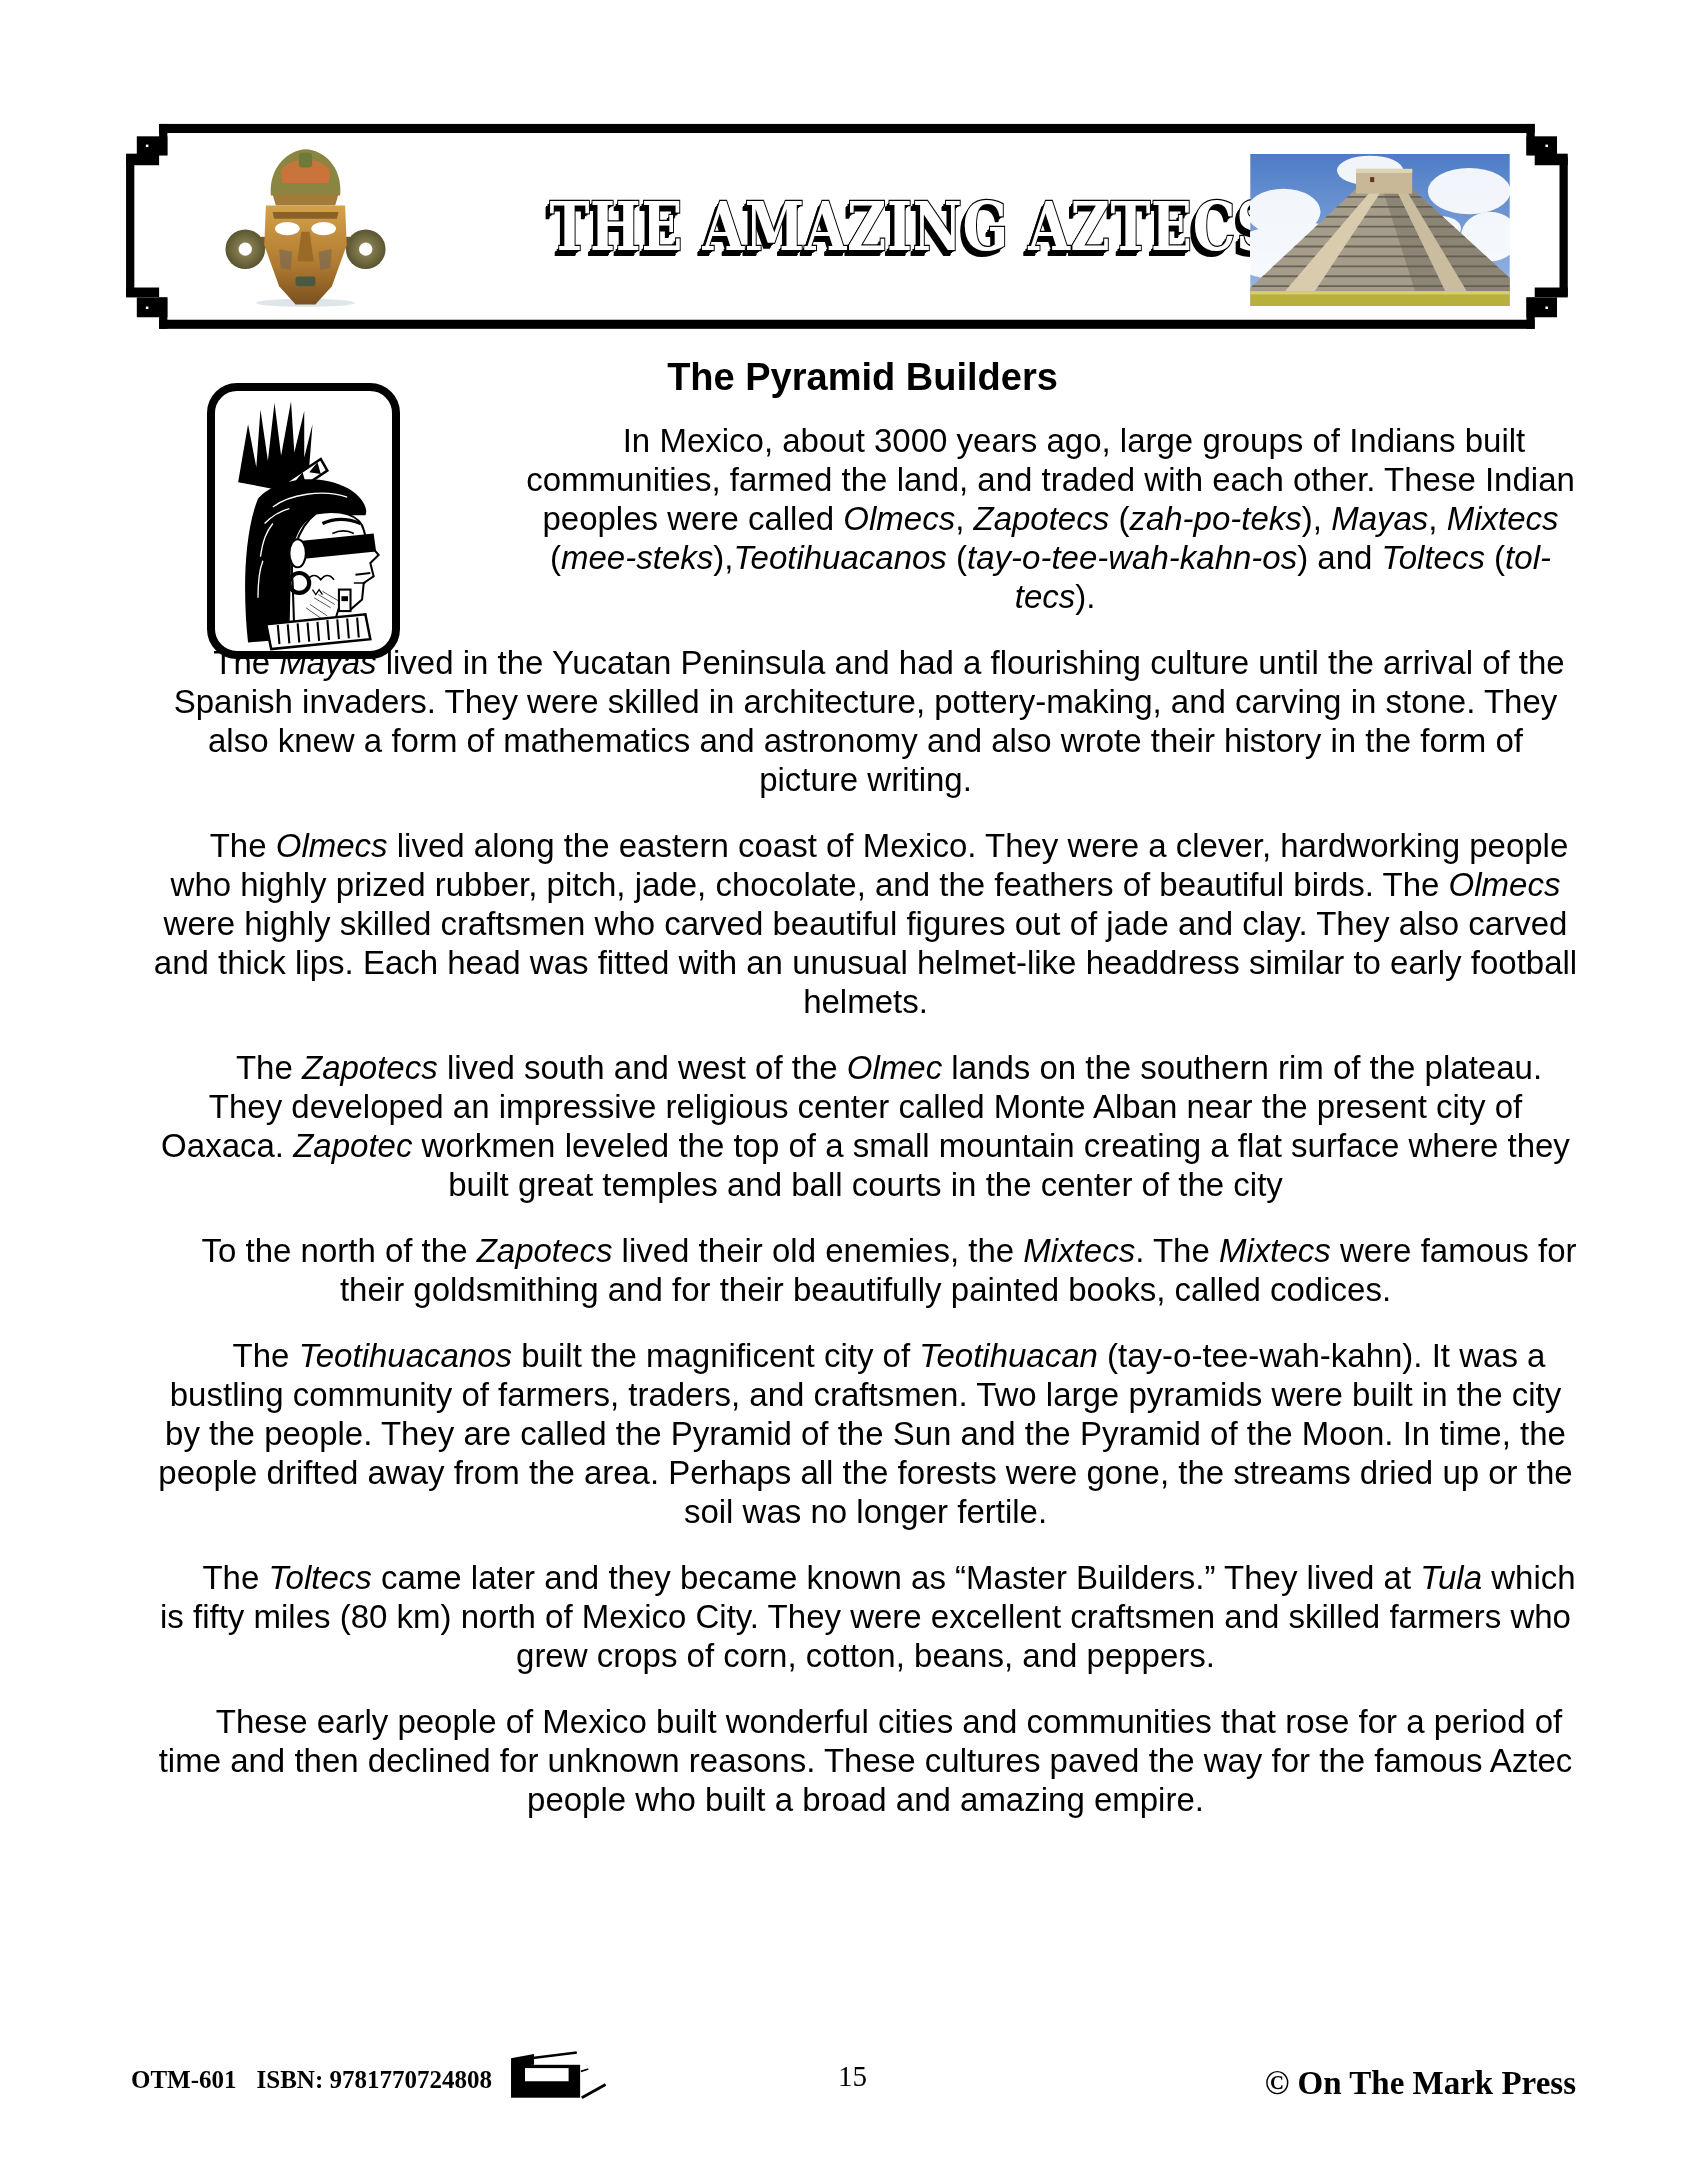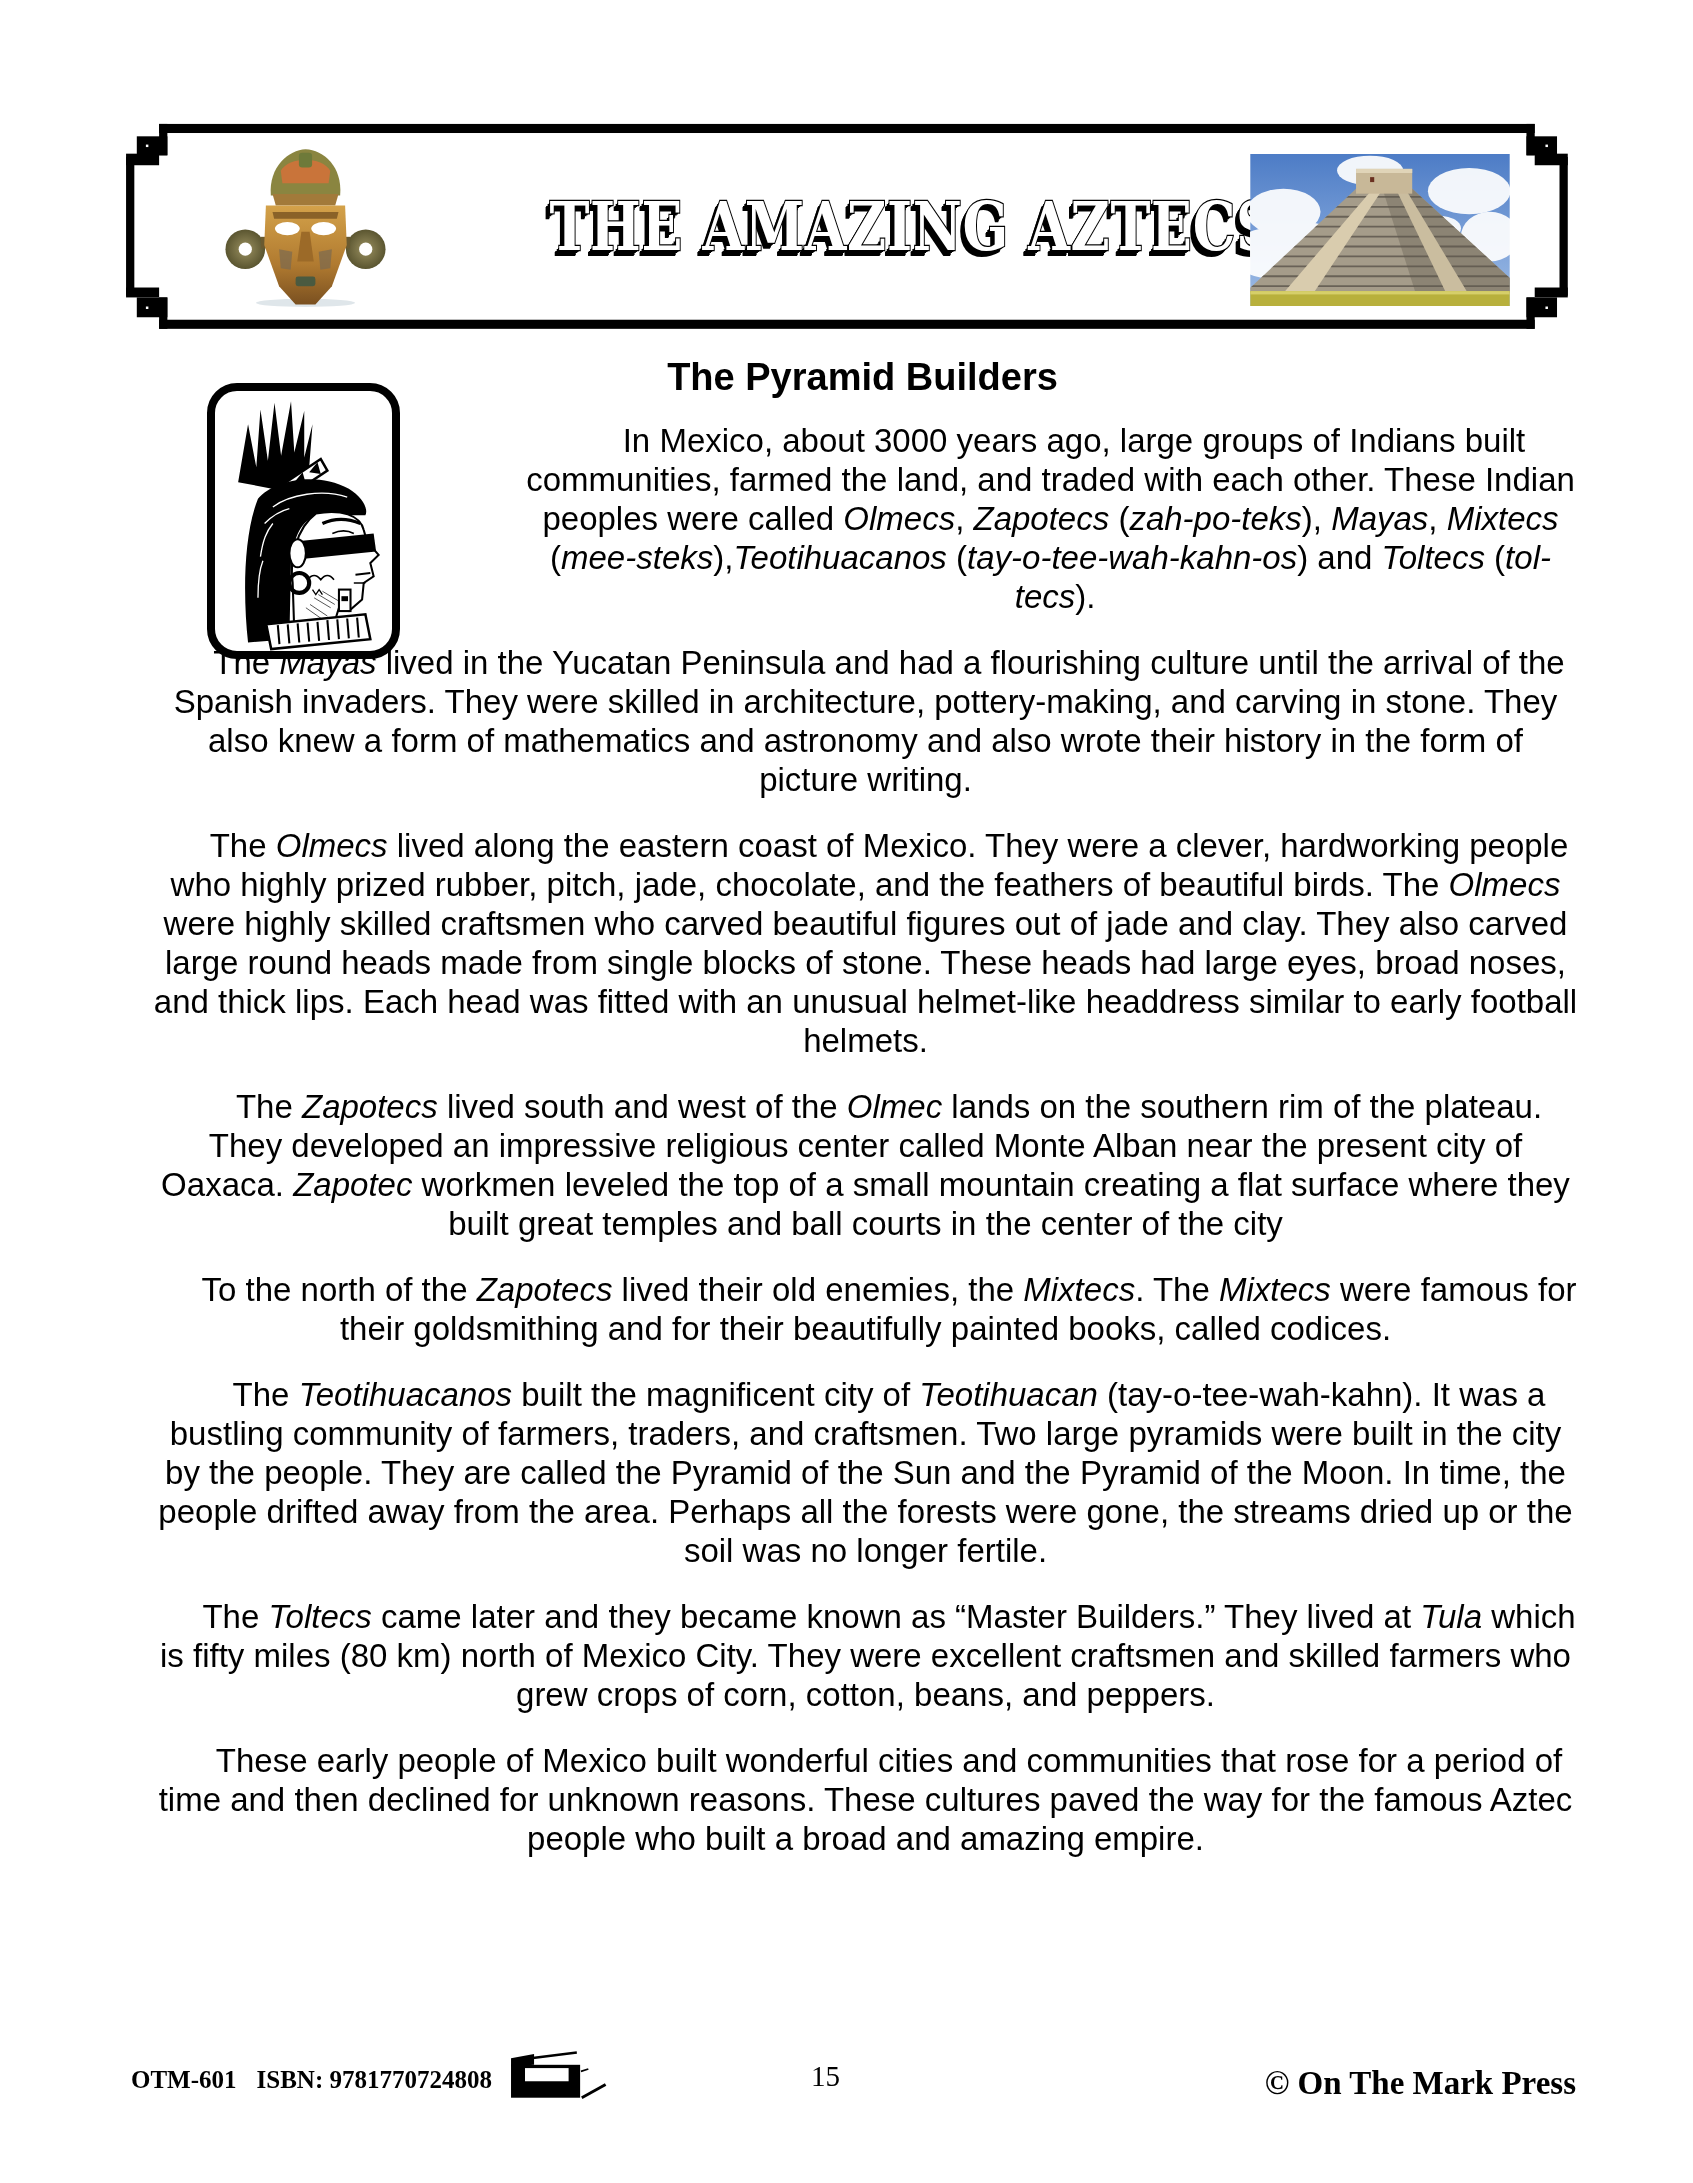--- a/index.html
+++ b/index.html
@@ -76,20 +76,21 @@
 
   .footer-code {
     position: absolute; left: 131px; top: 2067px;
     font-family: "Liberation Serif", serif; font-weight: bold;
     font-size: 25px; line-height: 1; white-space: nowrap;
   }
   .footer-code .isbn { margin-left: 20px; margin-top: 48px; }
   .copier { position: absolute; left: 506px; top: 2050px; width: 103px; height: 51px; }
   .page-num {
     position: absolute; left: 811px; top: 2062px; width: 83px;
+    text-align: center;
     font-family: "Liberation Serif", serif; font-size: 29px; line-height: 1;
   }
   .copyright {
     position: absolute; right: 117px; top: 2067px;
     font-family: "Liberation Serif", serif; font-weight: bold;
     font-size: 33px; line-height: 1; white-space: nowrap;
   }
 </style>
 </head>
 <body>
@@ -280,21 +281,20 @@
     <div class="para">
         <div class="line indent"><span>The </span><span class="it">Mayas</span><span> lived in the Yucatan Peninsula and had a flourishing culture until the arrival of the</span></div>
         <div class="line"><span>Spanish invaders. They were skilled in architecture, pottery-making, and carving in stone. They</span></div>
         <div class="line"><span>also knew a form of mathematics and astronomy and also wrote their history in the form of</span></div>
         <div class="line"><span>picture writing.</span></div>
       </div>
     <div class="para">
         <div class="line indent"><span>The </span><span class="it">Olmecs</span><span> lived along the eastern coast of Mexico. They were a clever, hardworking people</span></div>
         <div class="line"><span>who highly prized rubber, pitch, jade, chocolate, and the feathers of beautiful birds. The </span><span class="it">Olmecs</span></div>
         <div class="line"><span>were highly skilled craftsmen who carved beautiful figures out of jade and clay. They also carved</span></div>
-        <div class="line"><span>large round heads made from single blocks of stone. These heads had large eyes, broad noses,</span></div>
         <div class="line"><span>and thick lips. Each head was fitted with an unusual helmet-like headdress similar to early football</span></div>
         <div class="line"><span>helmets.</span></div>
       </div>
     <div class="para">
         <div class="line indent"><span>The </span><span class="it">Zapotecs</span><span> lived south and west of the </span><span class="it">Olmec</span><span> lands on the southern rim of the plateau.</span></div>
         <div class="line"><span>They developed an impressive religious center called Monte Alban near the present city of</span></div>
         <div class="line"><span>Oaxaca. </span><span class="it">Zapotec</span><span> workmen leveled the top of a small mountain creating a flat surface where they</span></div>
         <div class="line"><span>built great temples and ball courts in the center of the city</span></div>
       </div>
     <div class="para">

